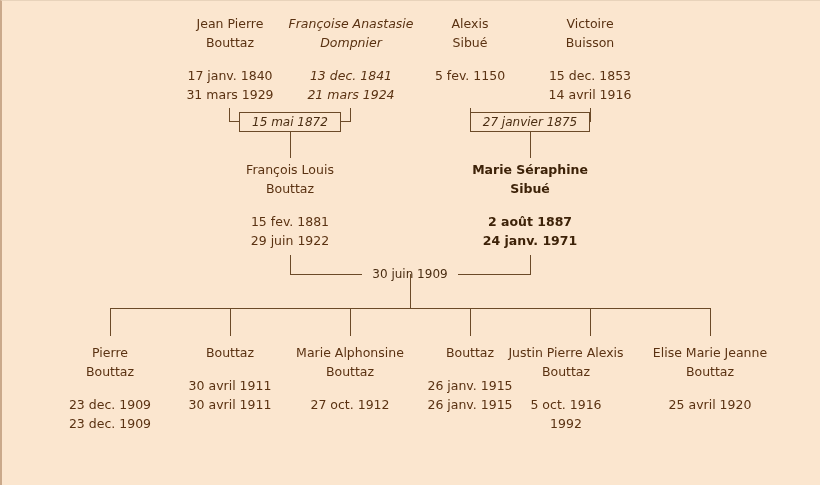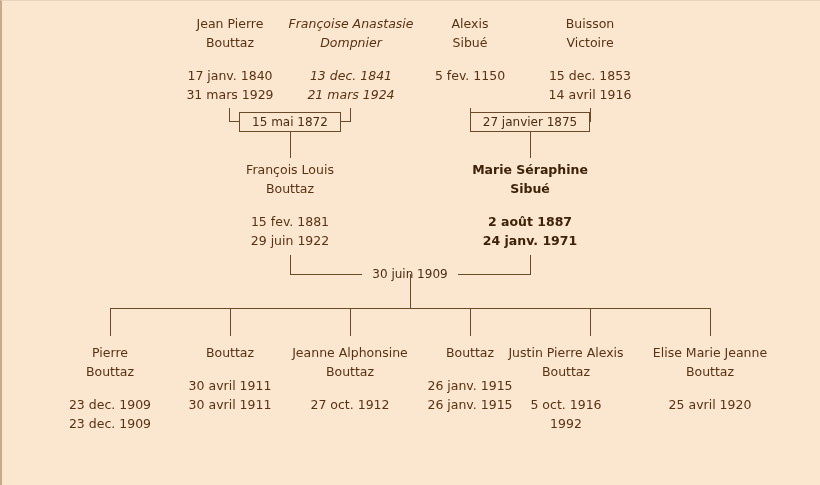--- a/index.html
+++ b/index.html
@@ -42,20 +42,21 @@
     position: absolute;
     border: 1px solid #6b4a28;
     background: #fbe6cf;
     font-size: 12px;
     color: #4a2d12;
     text-align: center;
     line-height: 18px;
     height: 20px;
     box-sizing: border-box;
     white-space: nowrap;
+    font-style: italic;
   }
   .marriage-open {
     position: absolute;
     font-size: 12px;
     color: #4a2d12;
     background: #fbe6cf;
     text-align: center;
     line-height: 18px;
     height: 18px;
     white-space: nowrap;
@@ -103,22 +104,22 @@
     <div>21 mars 1924</div>
   </div>
 
   <div class="person" style="left:402px; top:14px; width:136px;">
     <div class="nm">Alexis</div>
     <div class="nm">Sibué</div>
     <div class="dates">5 fev. 1150</div>
   </div>
 
   <div class="person" style="left:520px; top:14px; width:140px;">
+    <div class="nm">Victoire</div>
     <div class="nm">Buisson</div>
-    <div class="nm">Victoire</div>
     <div class="dates">15 dec. 1853</div>
     <div>14 avril 1916</div>
   </div>
 
   <div class="vline" style="left:229px; top:108px; height:14px;"></div>
   <div class="vline" style="left:350px; top:108px; height:14px;"></div>
   <div class="hline" style="left:229px; top:121px; width:122px;"></div>
   <div class="marriage" style="left:239px; top:112px; width:102px;">15 mai 1872</div>
   <div class="vline" style="left:290px; top:132px; height:26px;"></div>
 
@@ -164,21 +165,21 @@
   </div>
 
   <div class="person" style="left:170px; top:343px; width:120px;">
     <div class="nm"></div>
     <div class="nm">Bouttaz</div>
     <div class="dates">30 avril 1911</div>
     <div>30 avril 1911</div>
   </div>
 
   <div class="person" style="left:280px; top:343px; width:140px;">
-    <div class="nm">Jeanne Alphonsine</div>
+    <div class="nm">Marie Alphonsine</div>
     <div class="nm">Bouttaz</div>
     <div class="dates">27 oct. 1912</div>
     <div></div>
   </div>
 
   <div class="person" style="left:410px; top:343px; width:120px;">
     <div class="nm"></div>
     <div class="nm">Bouttaz</div>
     <div class="dates">26 janv. 1915</div>
     <div>26 janv. 1915</div>

